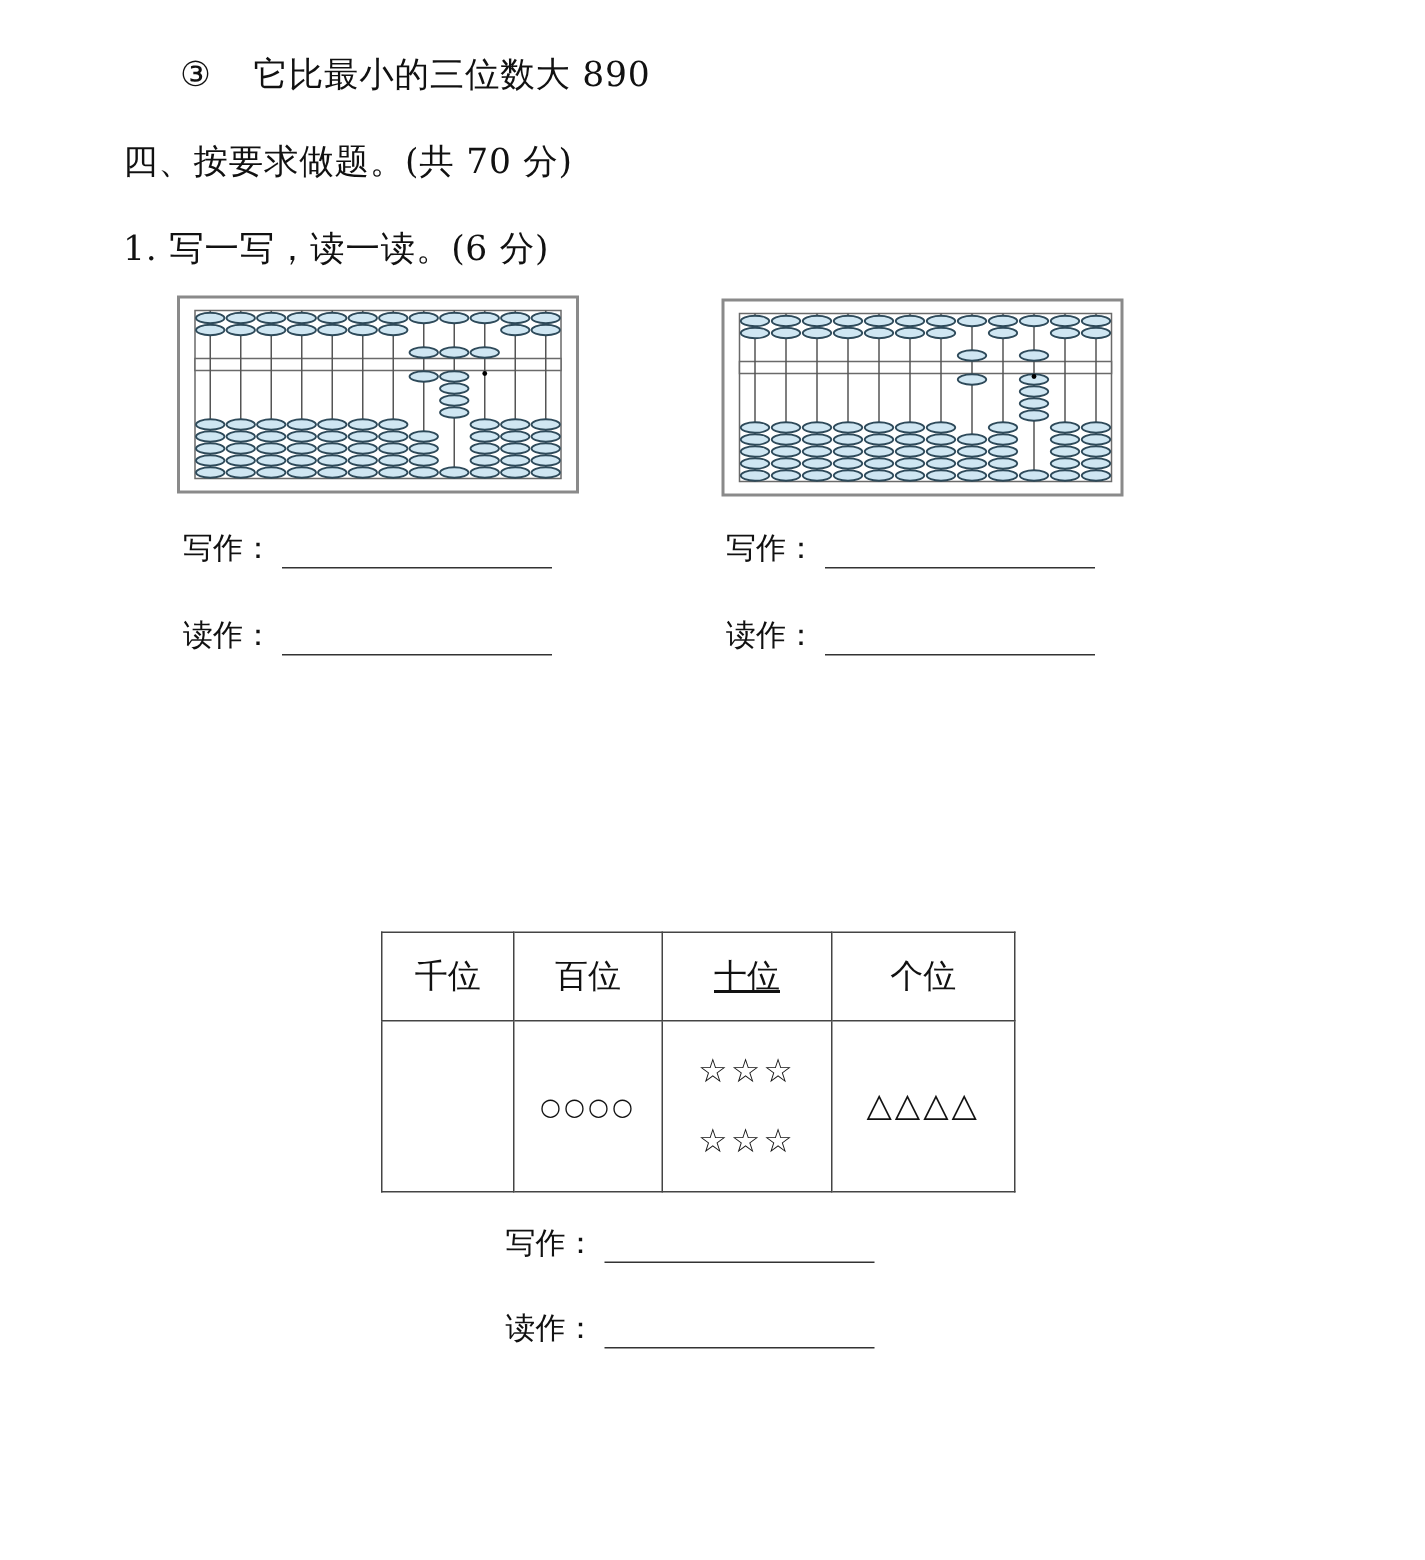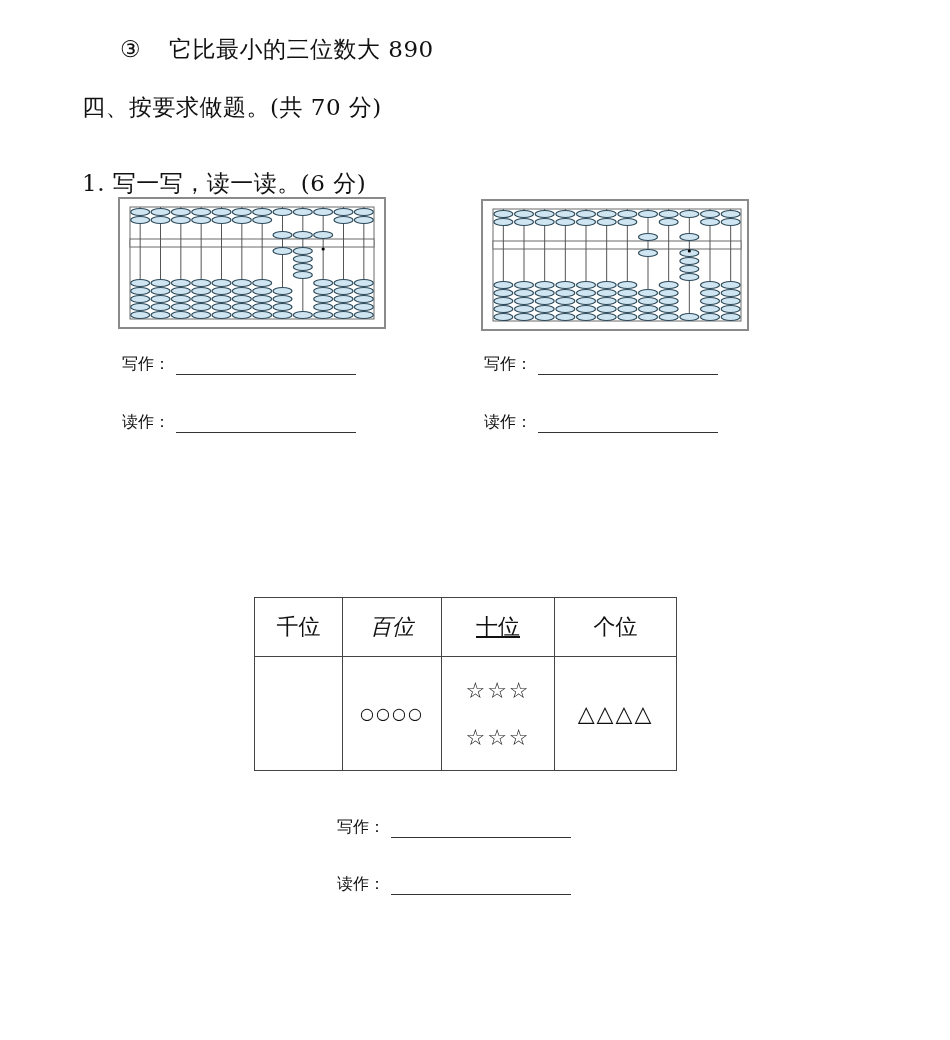--- a/index.html
+++ b/index.html
@@ -1,39 +1,39 @@
 <!DOCTYPE html>
 <html><head>
 <meta charset="utf-8">
 <style>
   html, body { margin: 0; padding: 0; background: #ffffff; }
   body { width: 950px; height: 1040px; position: relative; overflow: hidden;
          font-family: "DejaVu Serif", "Liberation Serif", serif; color: #111; }
   .line { position: absolute; font-size: 23px; white-space: nowrap; letter-spacing: 0.5px; }
   .abacus { position: absolute; width: 268px; height: 132px; border: 2px solid #8a8a8a; box-sizing: border-box; background: #fff; }
   .abacus svg { position: absolute; left: 0; top: 0; }
-  .wr { position: absolute; font-size: 16px; white-space: nowrap; }
+  .wr { position: absolute; font-size: 20px; white-space: nowrap; }
   .wr .blank { display: inline-block; width: 180px; border-bottom: 1.5px solid #333; height: 22px; vertical-align: bottom; margin-left: 6px; }
-  table.place { position: absolute; left: 254px; top: 597px; border-collapse: collapse; }
+  table.place { position: absolute; left: 254px; top: 621px; border-collapse: collapse; }
   table.place td { border: 1.5px solid #444; text-align: center; font-size: 22px; padding: 0; }
   table.place tr.head td { height: 58px; }
   table.place tr.body td { height: 113px; }
   .sym { font-family: "DejaVu Sans", sans-serif; font-size: 22px; letter-spacing: 2px; display: block; }
 </style>
 </head>
 <body>
 
 <div class="line" style="left:120px; top:34px;">
   <span>③</span>
   <span style="margin-left:20px;text-align:center;">它比最小的三位数大 890</span>
 </div>
 
 <div class="line" style="left:82px; top:92px;">四、按要求做题。(共 70 分)</div>
 
-<div class="line" style="left:82px; top:168px;">1. 写一写，读一读。(6 分)</div>
+<div class="line" style="left:82px; top:150px;">1. 写一写，读一读。(6 分)</div>
 
 <div class="abacus" style="left:118px; top:197px;">
   <svg id="abacus-left-svg" width="264" height="128">
       <rect x="10" y="8" width="244" height="112" fill="none" stroke="#6a6a6a" stroke-width="1"></rect>
       <rect x="10" y="40" width="244" height="8" fill="#fff" stroke="#6a6a6a" stroke-width="1"></rect>
       <line x1="20.166666666666664" y1="8" x2="20.166666666666664" y2="120" stroke="#555" stroke-width="1"></line>
       <ellipse cx="20.166666666666664" cy="13" rx="9.5" ry="3.5" fill="#cfe6f2" stroke="#2e4a5a" stroke-width="1.2"></ellipse>
       <ellipse cx="20.166666666666664" cy="21" rx="9.5" ry="3.5" fill="#cfe6f2" stroke="#2e4a5a" stroke-width="1.2"></ellipse>
       <ellipse cx="20.166666666666664" cy="84" rx="9.5" ry="3.5" fill="#cfe6f2" stroke="#2e4a5a" stroke-width="1.2"></ellipse>
       <ellipse cx="20.166666666666664" cy="92" rx="9.5" ry="3.5" fill="#cfe6f2" stroke="#2e4a5a" stroke-width="1.2"></ellipse>
@@ -245,21 +245,21 @@
   <span>写作：</span><span class="blank"></span>
 </div>
 <div class="wr" style="left:484px; top:410px;">
   <span>读作：</span><span class="blank"></span>
 </div>
 
 <table class="place">
   <tbody>
       <tr class="head">
     <td style="width:87px;">千位</td>
-    <td style="width:98px;font-style:italic;">百位</td>
+    <td style="width:98px;">百位</td>
     <td style="width:112px;text-decoration:underline;">十位</td>
     <td style="width:121px;">个位</td>
   </tr>
   <tr class="body">
     <td>
           <span class="sym"></span>
         </td>
     <td>
           <span class="sym" style="font-size:16px;">○○○○</span>
         </td>

